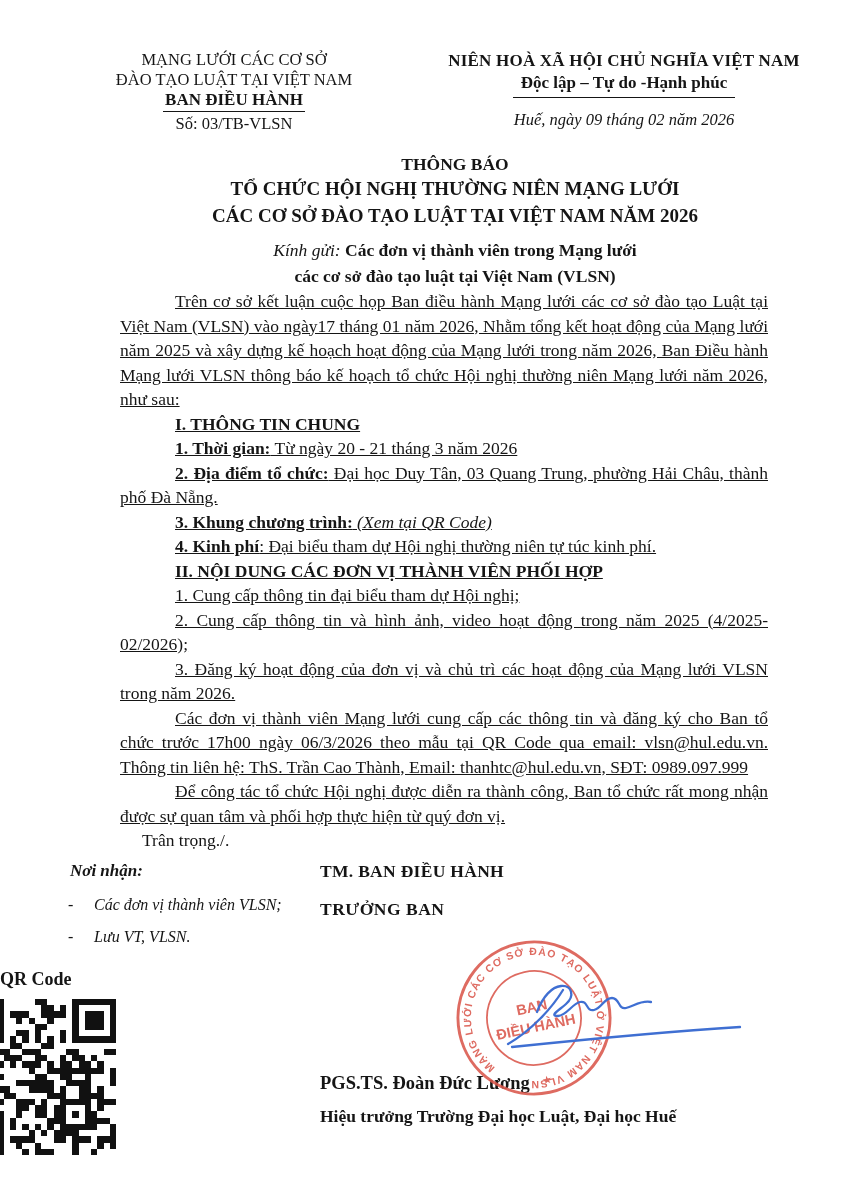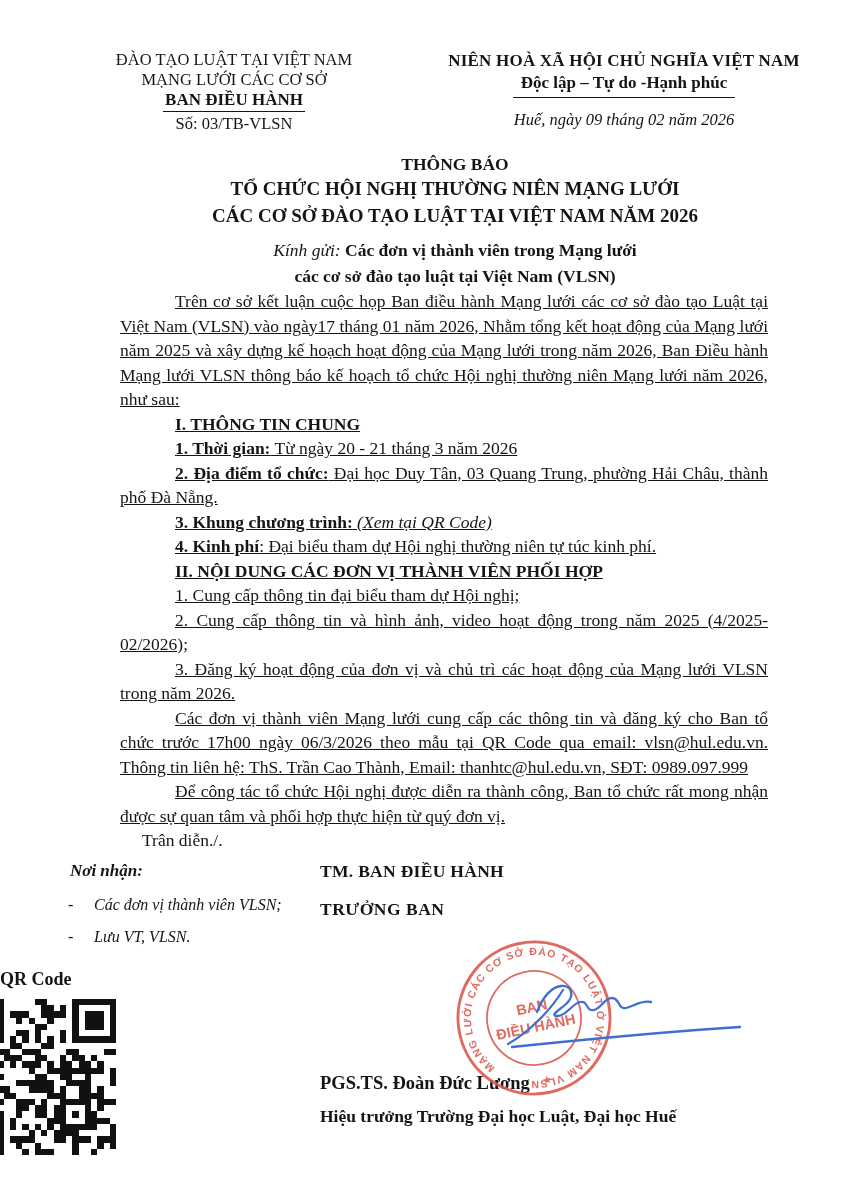--- a/index.html
+++ b/index.html
@@ -51,22 +51,22 @@
   .stamp text{font-family:"Liberation Sans","DejaVu Sans",sans-serif;}
   .ink{position:absolute;left:0;top:0;width:848px;height:1200px;pointer-events:none;}
 </style>
 </head>
 <body>
 
 <div class="page">
 
   <div class="hdr">
     <div class="hdr-left">
+      <div>MẠNG LƯỚI CÁC CƠ SỞ</div>
       <div>ĐÀO TẠO LUẬT TẠI VIỆT NAM</div>
-      <div>MẠNG LƯỚI CÁC CƠ SỞ</div>
       <div><span class="unit">BAN ĐIỀU HÀNH</span></div>
       <div class="docnum">Số: 03/TB-VLSN</div>
     </div>
     <div class="hdr-right">
       <div class="nation">NIÊN HOÀ XÃ HỘI CHỦ NGHĨA VIỆT NAM</div>
       <div class="motto"><span>Độc lập – Tự do -Hạnh phúc</span></div>
       <div class="dateline">Huế, ngày 09 tháng 02 năm 2026</div>
     </div>
   </div>
 
@@ -87,21 +87,21 @@
     <p class="indent"><span class="bold">3. Khung chương trình:</span><span class="italic"> (Xem tại QR Code)</span></p>
     <p class="indent"><span class="bold">4. Kinh phí</span><span>: Đại biểu tham dự Hội nghị thường niên tự túc kinh phí.</span></p>
 
     <p class="indent bold">II. NỘI DUNG CÁC ĐƠN VỊ THÀNH VIÊN PHỐI HỢP</p>
     <p class="indent">1. Cung cấp thông tin đại biểu tham dự Hội nghị;</p>
     <p class="indent">2. Cung cấp thông tin và hình ảnh, video hoạt động trong năm 2025 (4/2025-02/2026);</p>
     <p class="indent">3. Đăng ký hoạt động của đơn vị và chủ trì các hoạt động của Mạng lưới VLSN trong năm 2026.</p>
 
     <p class="indent">Các đơn vị thành viên Mạng lưới cung cấp các thông tin và đăng ký cho Ban tổ chức trước 17h00 ngày 06/3/2026 theo mẫu tại QR Code qua email: vlsn@hul.edu.vn. Thông tin liên hệ: ThS. Trần Cao Thành, Email: thanhtc@hul.edu.vn, SĐT: 0989.097.999</p>
     <p class="indent">Để công tác tổ chức Hội nghị được diễn ra thành công, Ban tổ chức rất mong nhận được sự quan tâm và phối hợp thực hiện từ quý đơn vị.</p>
-    <p class="indent-sm">Trân diễn./.</p>
+    <p class="indent-sm">Trân trọng./.</p>
   </div>
 
   <div class="footer">
     <div class="f-left">
       <div class="noinhan">Nơi nhận:</div>
       <div class="recipient">
           <span class="dash">-</span>
           <span>Các đơn vị thành viên VLSN;</span>
         </div>
       <div class="recipient">

